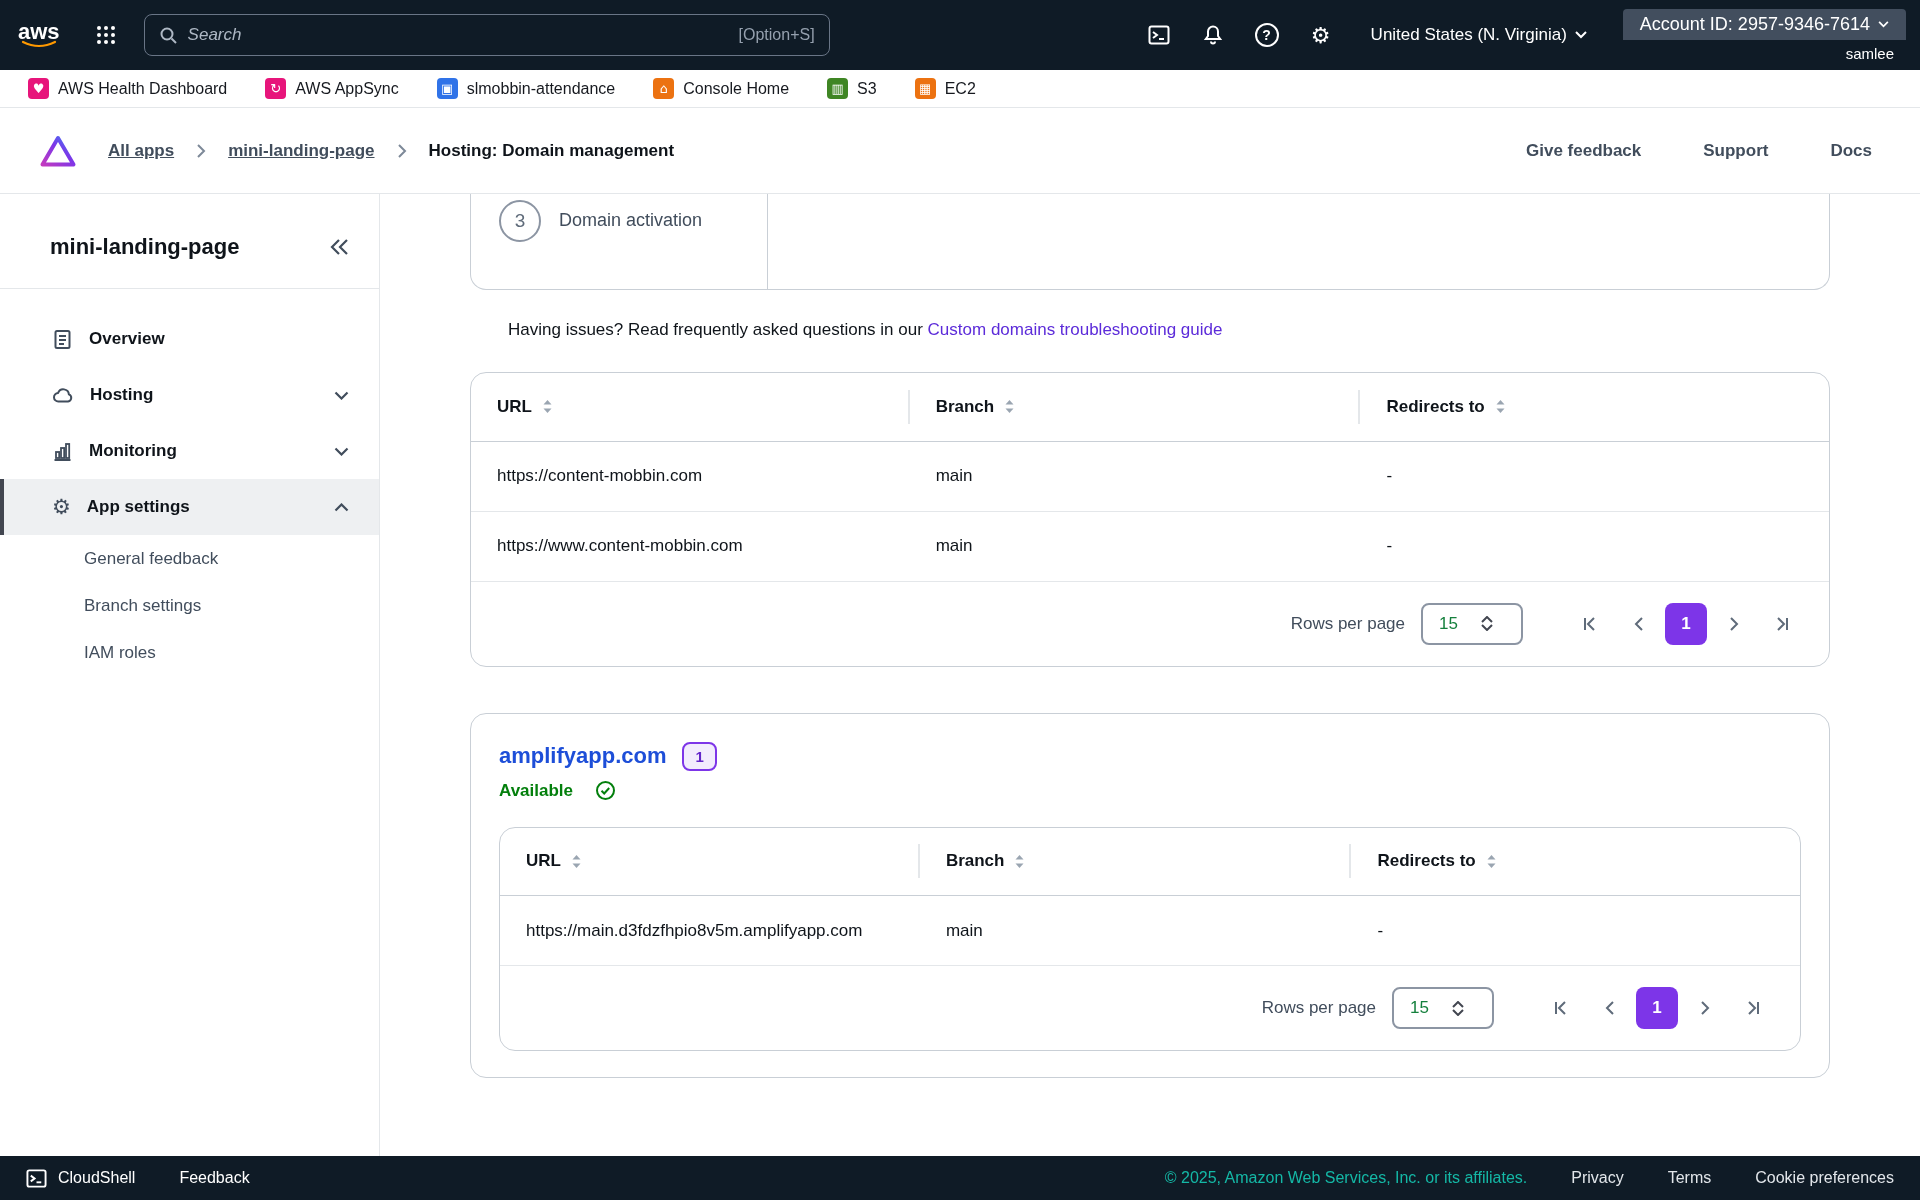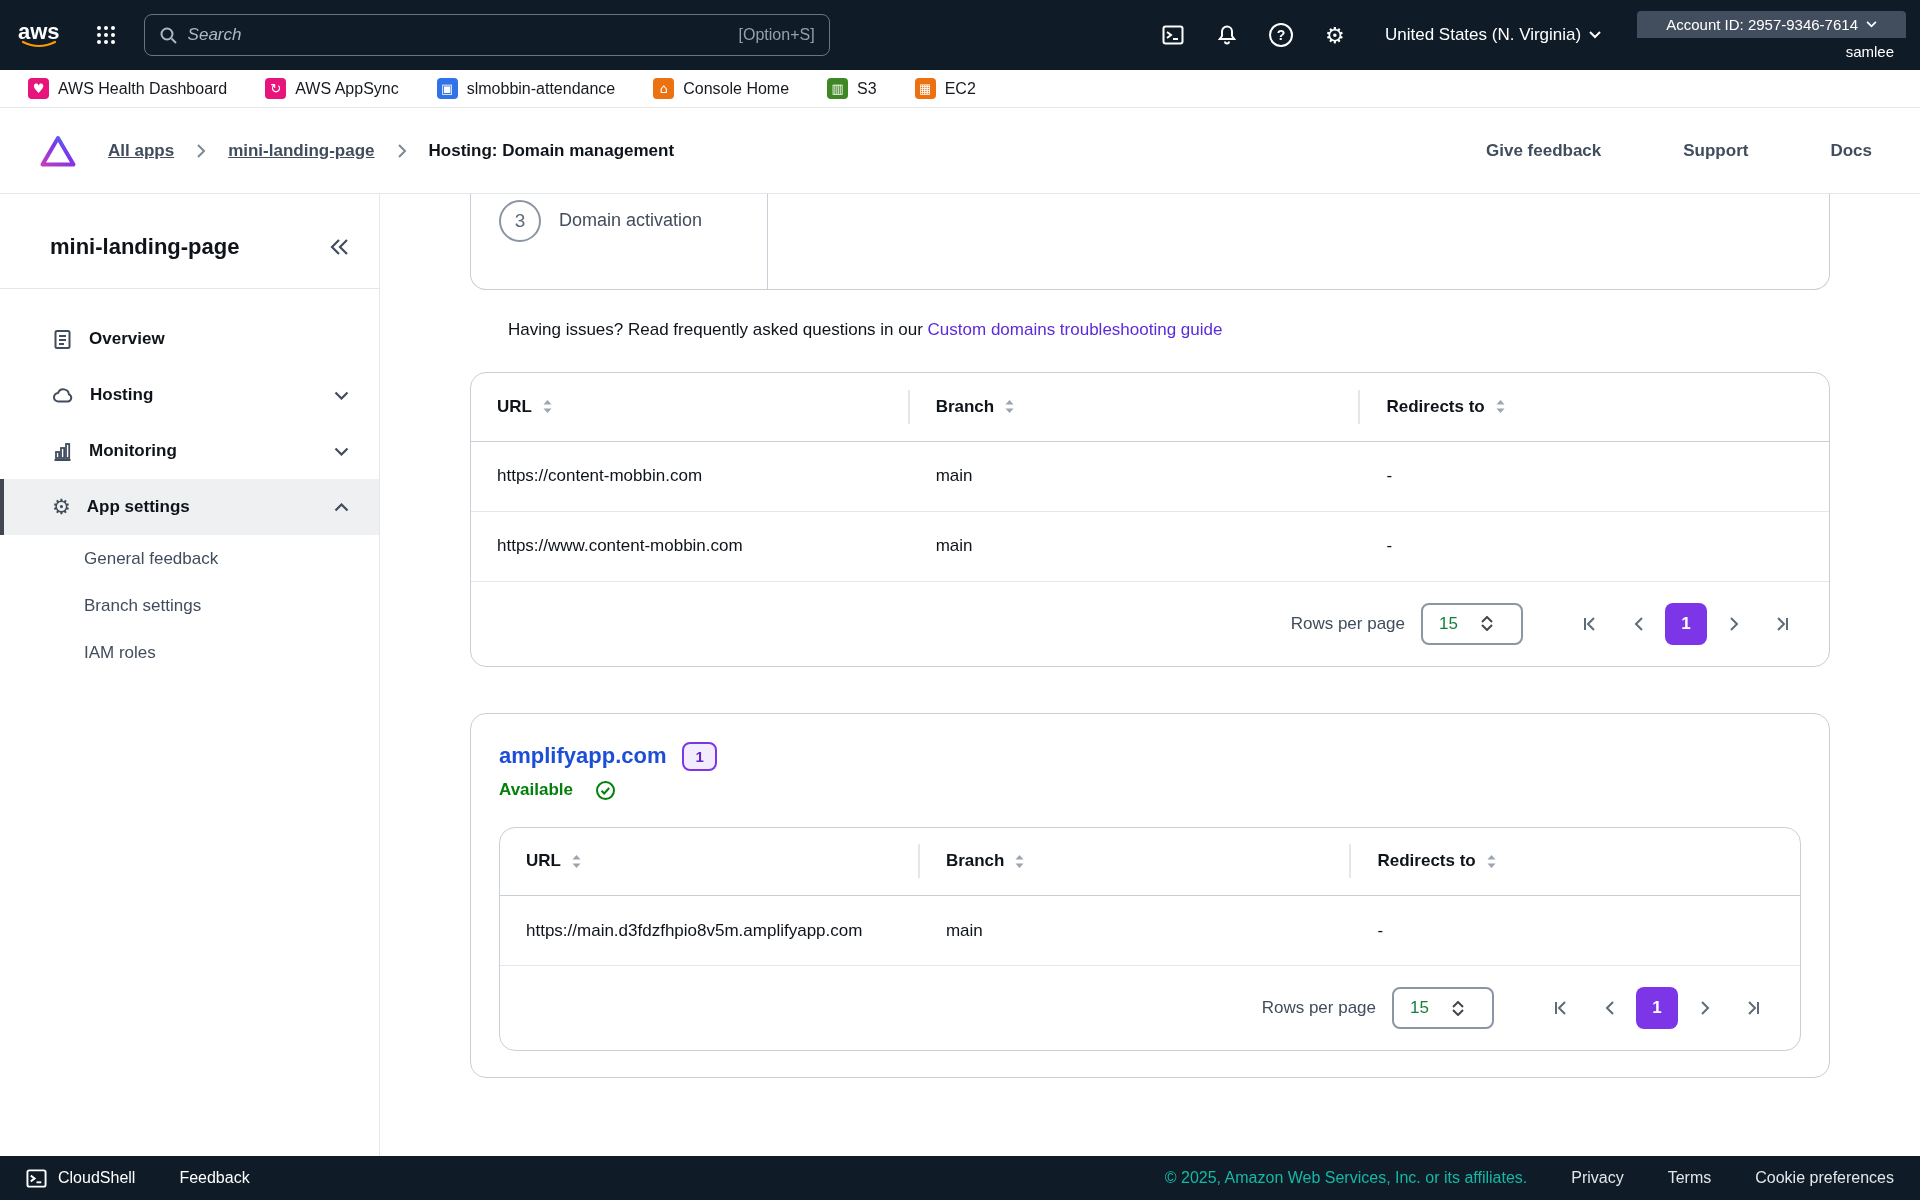--- a/index.html
+++ b/index.html
@@ -15,38 +15,38 @@
   .tb-iconbtn { background:none; border:none; display:flex; align-items:center; justify-content:center; width:40px; height:40px; cursor:pointer; color:#fff; }
   .searchbox { margin-left:18px; width:686px; height:42px; border:1px solid #697586; border-radius:8px; display:flex; align-items:center; padding:0 14px; color:#aeb8c4; cursor:text; }
   .searchbox .ph { margin-left:10px; font-size:17px; font-style:italic; }
   .searchbox .shortcut { margin-left:auto; font-size:16px; color:#95a0ae; }
   .tb-right { margin-left:auto; display:flex; align-items:center; gap:10px; }
   .tb-right .tb-iconbtn { width:44px; }
   .help-circ { width:24px; height:24px; border:2px solid #fff; border-radius:50%; display:flex; align-items:center; justify-content:center; font-size:14px; font-weight:bold; color:#fff; }
   .glyph { font-family:"DejaVu Sans", sans-serif; }
   .region { display:flex; align-items:center; gap:8px; color:#fff; font-size:17px; padding:0 18px; cursor:pointer; white-space:nowrap; }
   .account { display:flex; flex-direction:column; align-items:flex-end; gap:5px; margin-left:8px; }
-  .account-box { background:#424e5e; border-radius:4px 4px 0 0; padding:5px 29px; color:#fff; font-size:15px; display:flex; align-items:center; gap:8px; cursor:pointer; white-space:nowrap; }
+  .account-box { background:#424e5e; border-radius:4px 4px 0 0; padding:5px 17px; color:#fff; font-size:18px; display:flex; align-items:center; gap:8px; cursor:pointer; white-space:nowrap; }
   .account-user { color:#fff; font-size:15px; padding-right:12px; }
 
   
   .favbar { height:38px; background:#fff; border-bottom:1px solid #e4e7ea; display:flex; align-items:center; gap:38px; padding:0 28px; flex-shrink:0; }
   .fav { display:flex; align-items:center; gap:9px; font-size:16px; color:#16191f; cursor:pointer; white-space:nowrap; }
   .fav .ic { width:21px; height:21px; border-radius:4px; color:#fff; font-size:13px; display:flex; align-items:center; justify-content:center; }
   .fav-0 .ic { background:#e7157b; } .fav-1 .ic { background:#e7157b; }
   .fav-2 .ic { background:#3073e8; } .fav-3 .ic { background:#ec7211; }
   .fav-4 .ic { background:#3f8624; } .fav-5 .ic { background:#ec7211; }
 
   
   .crumbbar { height:86px; background:#fff; border-bottom:1px solid #e4e7ea; display:flex; align-items:center; padding:0 48px 0 38px; flex-shrink:0; }
   .crumbbar .amp-logo { margin-right:30px; display:flex; cursor:pointer; }
   .crumb-link { font-size:17px; font-weight:bold; color:#414d5c; text-decoration:underline; cursor:pointer; }
   .crumb-sep { margin:0 22px; display:flex; align-items:center; }
   .crumb-current { font-size:17px; font-weight:bold; color:#0f141a; }
-  .crumb-actions { margin-left:auto; display:flex; gap:82px; }
+  .crumb-actions { margin-left:auto; display:flex; gap:62px; }
   .crumb-actions span { font-size:17px; font-weight:bold; color:#414d5c; cursor:pointer; }
 
   
   .shell { flex:1; display:flex; min-height:0; }
 
   
   .sidebar { width:380px; background:#fff; border-right:1px solid #e4e7ea; flex-shrink:0; display:flex; flex-direction:column; }
   .sb-head { display:flex; align-items:center; justify-content:space-between; padding:40px 30px 28px 50px; }
   .sb-title { font-size:22px; font-weight:bold; color:#0f141a; }
   .sb-collapse { background:none; border:none; cursor:pointer; display:flex; }
@@ -84,21 +84,21 @@
   .rpp-select .stepper { margin-left:auto; display:flex; flex-direction:column; gap:1px; }
   .pager { margin-left:46px; display:flex; align-items:center; gap:6px; }
   .pg-btn { width:42px; height:42px; background:none; border:none; display:flex; align-items:center; justify-content:center; cursor:pointer; color:#5f6b7a; }
   .pg-btn.active { background:#7d35e8; border-radius:8px; color:#fff; font-size:17px; font-weight:bold; }
 
   .card2 { margin-top:46px; background:#fff; border:1px solid #c9cfd6; border-radius:16px; padding:28px 28px 26px 28px; }
   .card2-headrow { display:flex; align-items:center; gap:16px; }
   .card2-title { font-size:22px; font-weight:bold; color:#1d4ed8; }
   .badge { height:29px; padding:0 11px; border:2px solid #7d35e8; border-radius:8px; background:#f2ecfd; color:#6326c9; font-size:15px; font-weight:bold; display:flex; align-items:center; }
   .status-label { margin-top:26px; font-size:17px; color:#414d5c; }
-  .status-value { margin-top:9px; display:flex; align-items:center; gap:22px; font-size:17px; font-weight:bold; color:#037f0c; }
+  .status-value { margin-top:9px; display:flex; align-items:flex-end; gap:22px; font-size:17px; font-weight:bold; color:#037f0c; }
   .card2 .table-card { margin-top:26px; }
 
   
   .footer { height:44px; background:#0f1b26; display:flex; align-items:center; padding:12px 26px; flex-shrink:0; color:#fff; }
   .foot-left { display:flex; align-items:center; gap:11px; }
   .foot-left .lbl { font-size:16px; }
   .foot-feedback { margin-left:44px; font-size:16px; cursor:pointer; }
   .foot-right { margin-left:auto; display:flex; align-items:center; gap:44px; }
   .foot-copy { color:#14b8a6; font-size:16px; }
   .foot-link { color:#e2e6ea; font-size:16px; cursor:pointer; }

